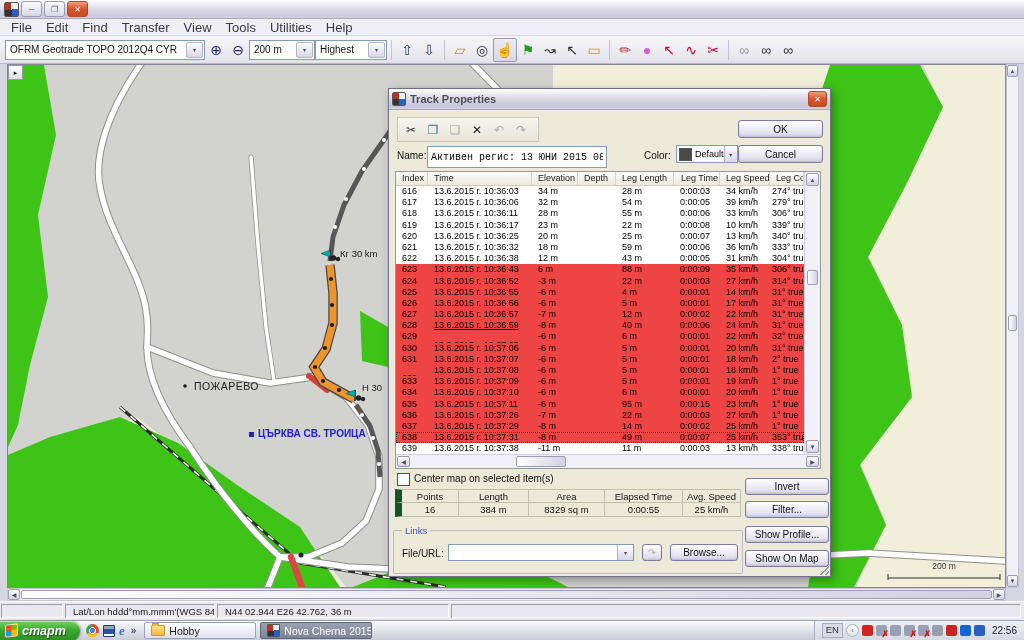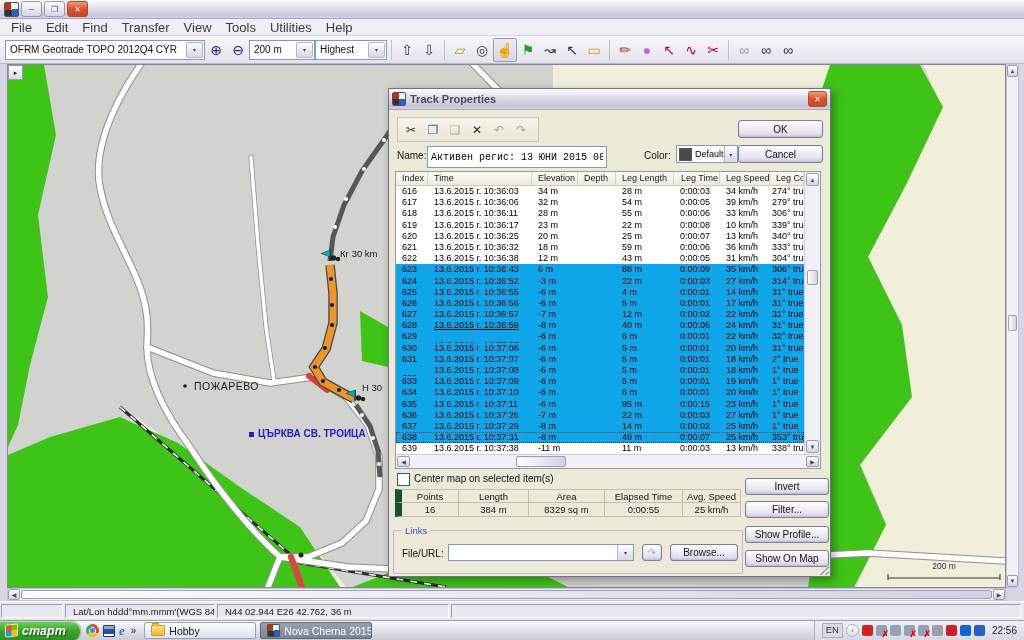--- a/index.html
+++ b/index.html
@@ -66,21 +66,21 @@
   .swatch{width:11px;height:11px;margin:0 3px 0 2px;border:1px solid #555;flex:none}
   .ccombo .carr{width:15px;height:100%;margin-left:auto;background:linear-gradient(#fdfdfe,#d8d7e6);
     border-left:1px solid #b4b2c8;font-size:6px;display:flex;align-items:center;justify-content:center;color:#4a4866}
   .dtable{position:absolute;left:6px;top:82px;width:424px;height:296px;border:1px solid #919b9c;
     background:#fff;box-sizing:content-box;overflow:hidden}
   .thead{display:flex;height:14px;background:linear-gradient(#fcfcf9,#eceadb);border-bottom:1px solid #cfccbe;box-sizing:border-box;width:408px}
   .th{font-size:9px;color:#1a1a1a;padding:1px 0 0 6px;border-right:1px solid #d8d5c6;
     box-sizing:border-box;overflow:hidden;white-space:nowrap;flex:none}
   .tbody{position:absolute;top:14px;left:0;width:408px;height:268px;overflow:hidden;background:#fff}
   .trow{display:flex;height:11.2px;font-size:9px;white-space:nowrap;color:#000}
-  .trow.sel{background:#0ea5e9}
+  .trow.sel{background:#ef4444}
   .trow.foc{outline:1px dotted #333;outline-offset:-1px}
   .td{padding-left:6px;box-sizing:border-box;overflow:hidden;flex:none}
   .dvscroll{position:absolute;right:0;top:0;width:16px;height:282px;background:#f1f0f7;border-left:1px solid #d0cee0;box-sizing:border-box}
   .dhscroll{position:absolute;left:0;top:282px;width:424px;height:14px;background:#f1f0f7;border-top:1px solid #d0cee0;box-sizing:border-box}
   .cbox{position:absolute;left:8px;top:384px;width:11px;height:11px;background:#fff;border:1px solid #1d5c99}
   .statsrow{position:absolute;left:6px;display:flex}
   .scell{border:1px solid #c2bfae;border-left:none;font-size:9.5px;color:#111;text-align:center;
     height:14px;line-height:14px;box-sizing:border-box;flex:none;overflow:hidden}
   .scell.first{border-left:7px solid #14532d}
   .statsrow.vals .scell{border-top:none}

